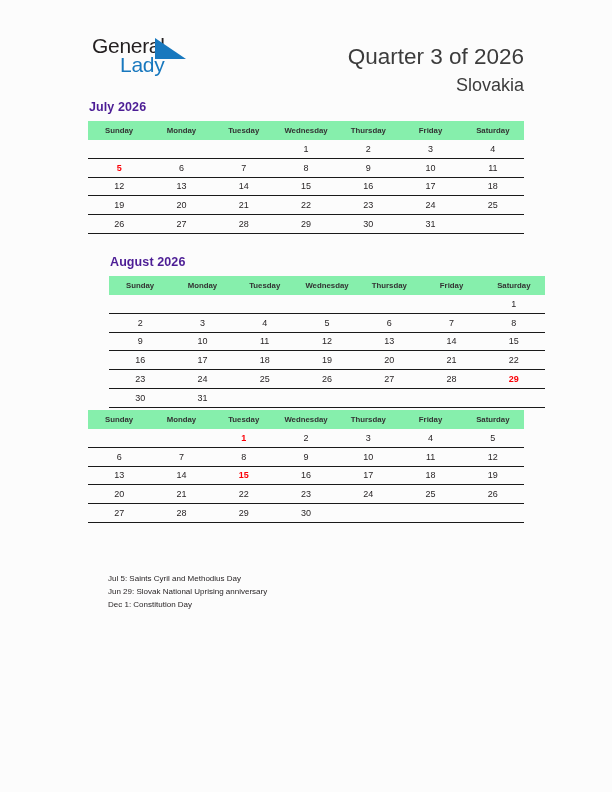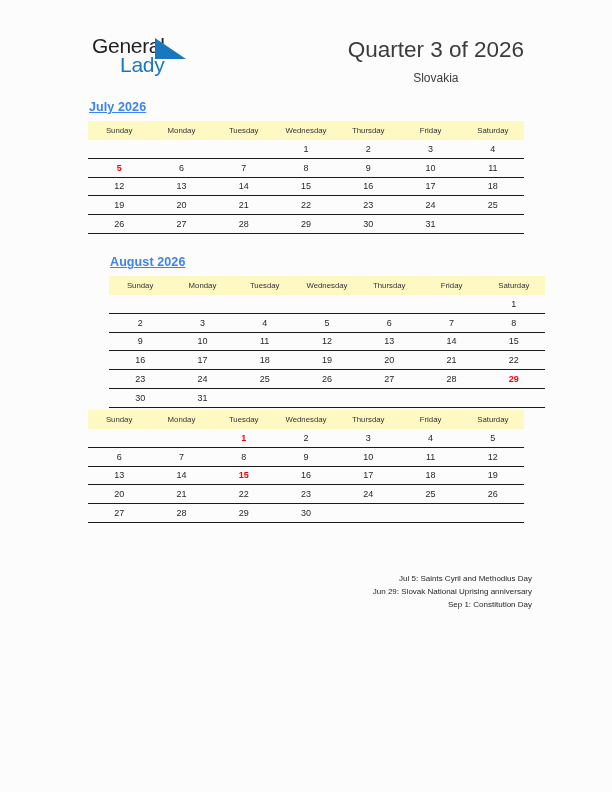--- a/index.html
+++ b/index.html
@@ -59,65 +59,64 @@
     position: absolute;
     left: 63px;
     top: 4px;
     width: 31px;
     height: 22px;
   }
 
   .title-block {
     position: absolute;
     right: 88px;
-    top: 8px;
-    text-align: center;
+    top: 15px;
+    text-align: right;
   }
   .quarter-title {
     font-size: 22.5px;
     color: #3c3c3c;
     line-height: 28px;
     white-space: nowrap;
   }
   .country-title {
-    font-size: 12px;
+    font-size: 18px;
     color: #3c3c3c;
     line-height: 22px;
     margin-top: 3px;
     white-space: nowrap;
   }
 
   
   .month-block {
     position: absolute;
     left: 88px;
     width: 436px;
   }
   #month-0 { top: 100px; }
   #month-1 { top: 255px; margin-left: 21px; }
   #month-2 { top: 410px; }
 
   .month-name {
     font-size: 12.5px;
     font-weight: bold;
-    color: #3b82f6;
+    color: #4c1d95;
     margin: 0 0 7px 1px;
     letter-spacing: 0.1px;
-    text-decoration: underline;
   }
 
   table.cal {
     border-collapse: collapse;
     width: 436px;
     table-layout: fixed;
   }
   table.cal th {
-    background: #fef9c3;
+    background: #86efac;
     font-size: 7.8px;
-    font-weight: normal;
+    font-weight: bold;
     color: #333333;
     text-align: center;
     padding: 5px 0 5px 0;
     border: none;
   }
   table.cal td {
     font-size: 9px;
     color: #231f20;
     text-align: center;
     height: 17.8px;
@@ -136,24 +135,23 @@
     border-bottom: 1px solid #1a1a1a;
   }
   td .holiday {
     color: #fb0007;
     font-weight: bold;
   }
 
   
   .holiday-list {
     position: absolute;
-    left: 92px;
+    left: 108px;
     top: 572px;
     width: 440px;
-    text-align: right;
   }
   .holiday-list div {
     font-size: 8px;
     color: #231f20;
     line-height: 13.2px;
     white-space: nowrap;
   }
 </style>
 </head>
 <body>
@@ -373,16 +371,16 @@
             <td class="empty-cell">&nbsp;</td>
             <td class="empty-cell">&nbsp;</td>
           </tr>
         </tbody>
       </table>
     </div>
 
   <div class="holiday-list" id="holiday-list">
       <div>Jul 5: Saints Cyril and Methodius Day</div>
       <div>Jun 29: Slovak National Uprising anniversary</div>
-      <div>Sep 1: Constitution Day</div>
+      <div>Dec 1: Constitution Day</div>
     </div>
 
 </div>
 
 </body></html>

